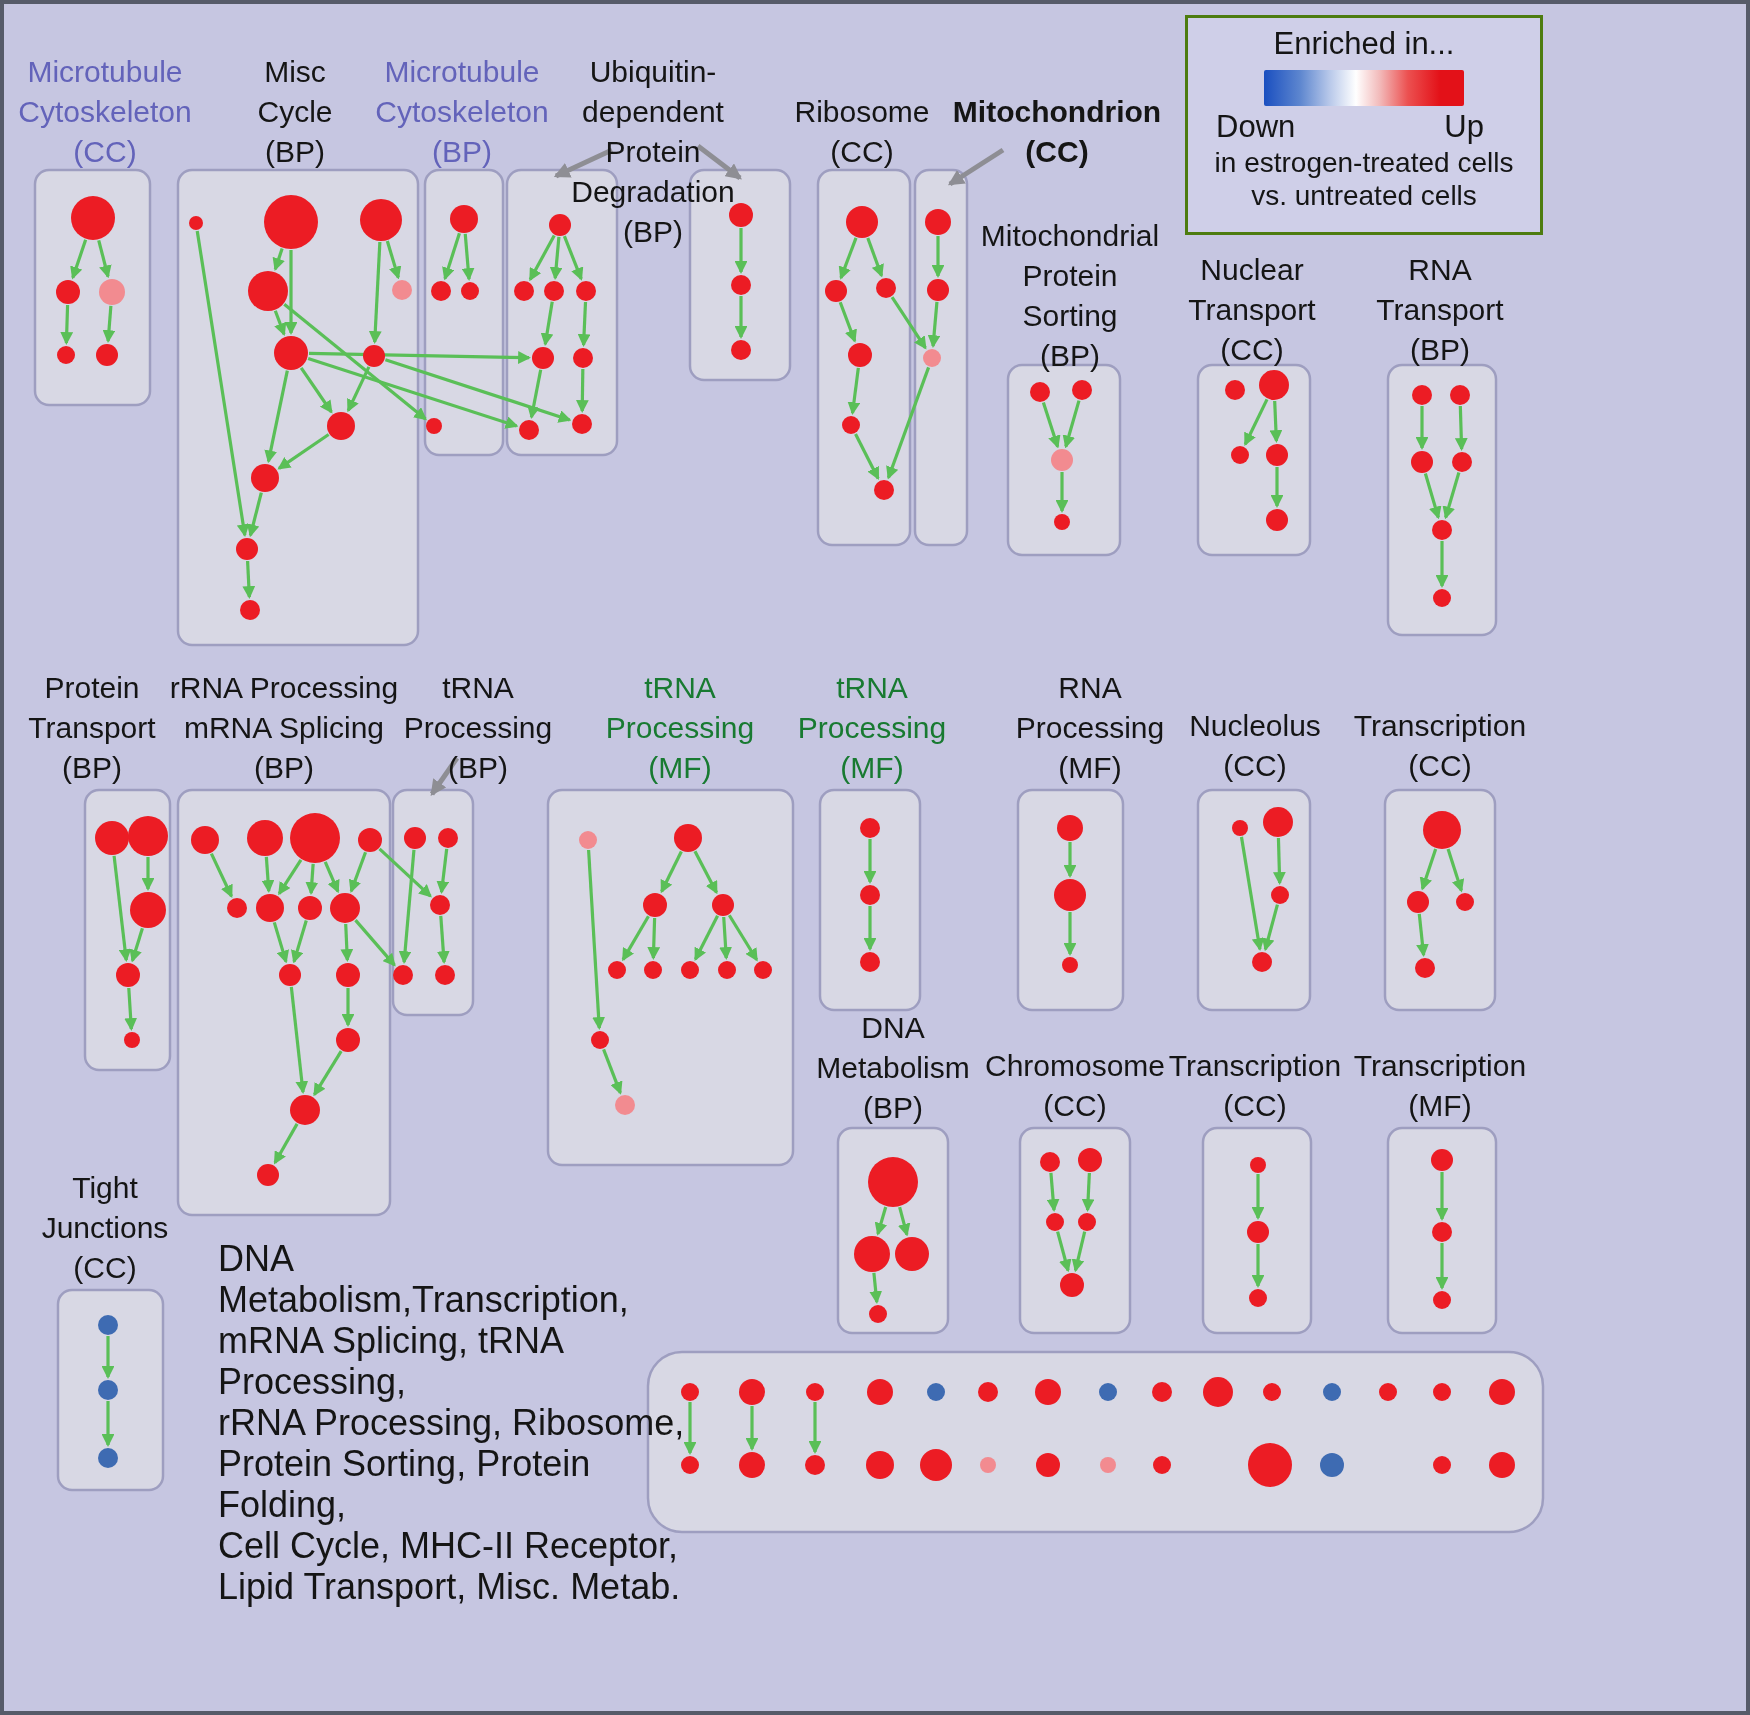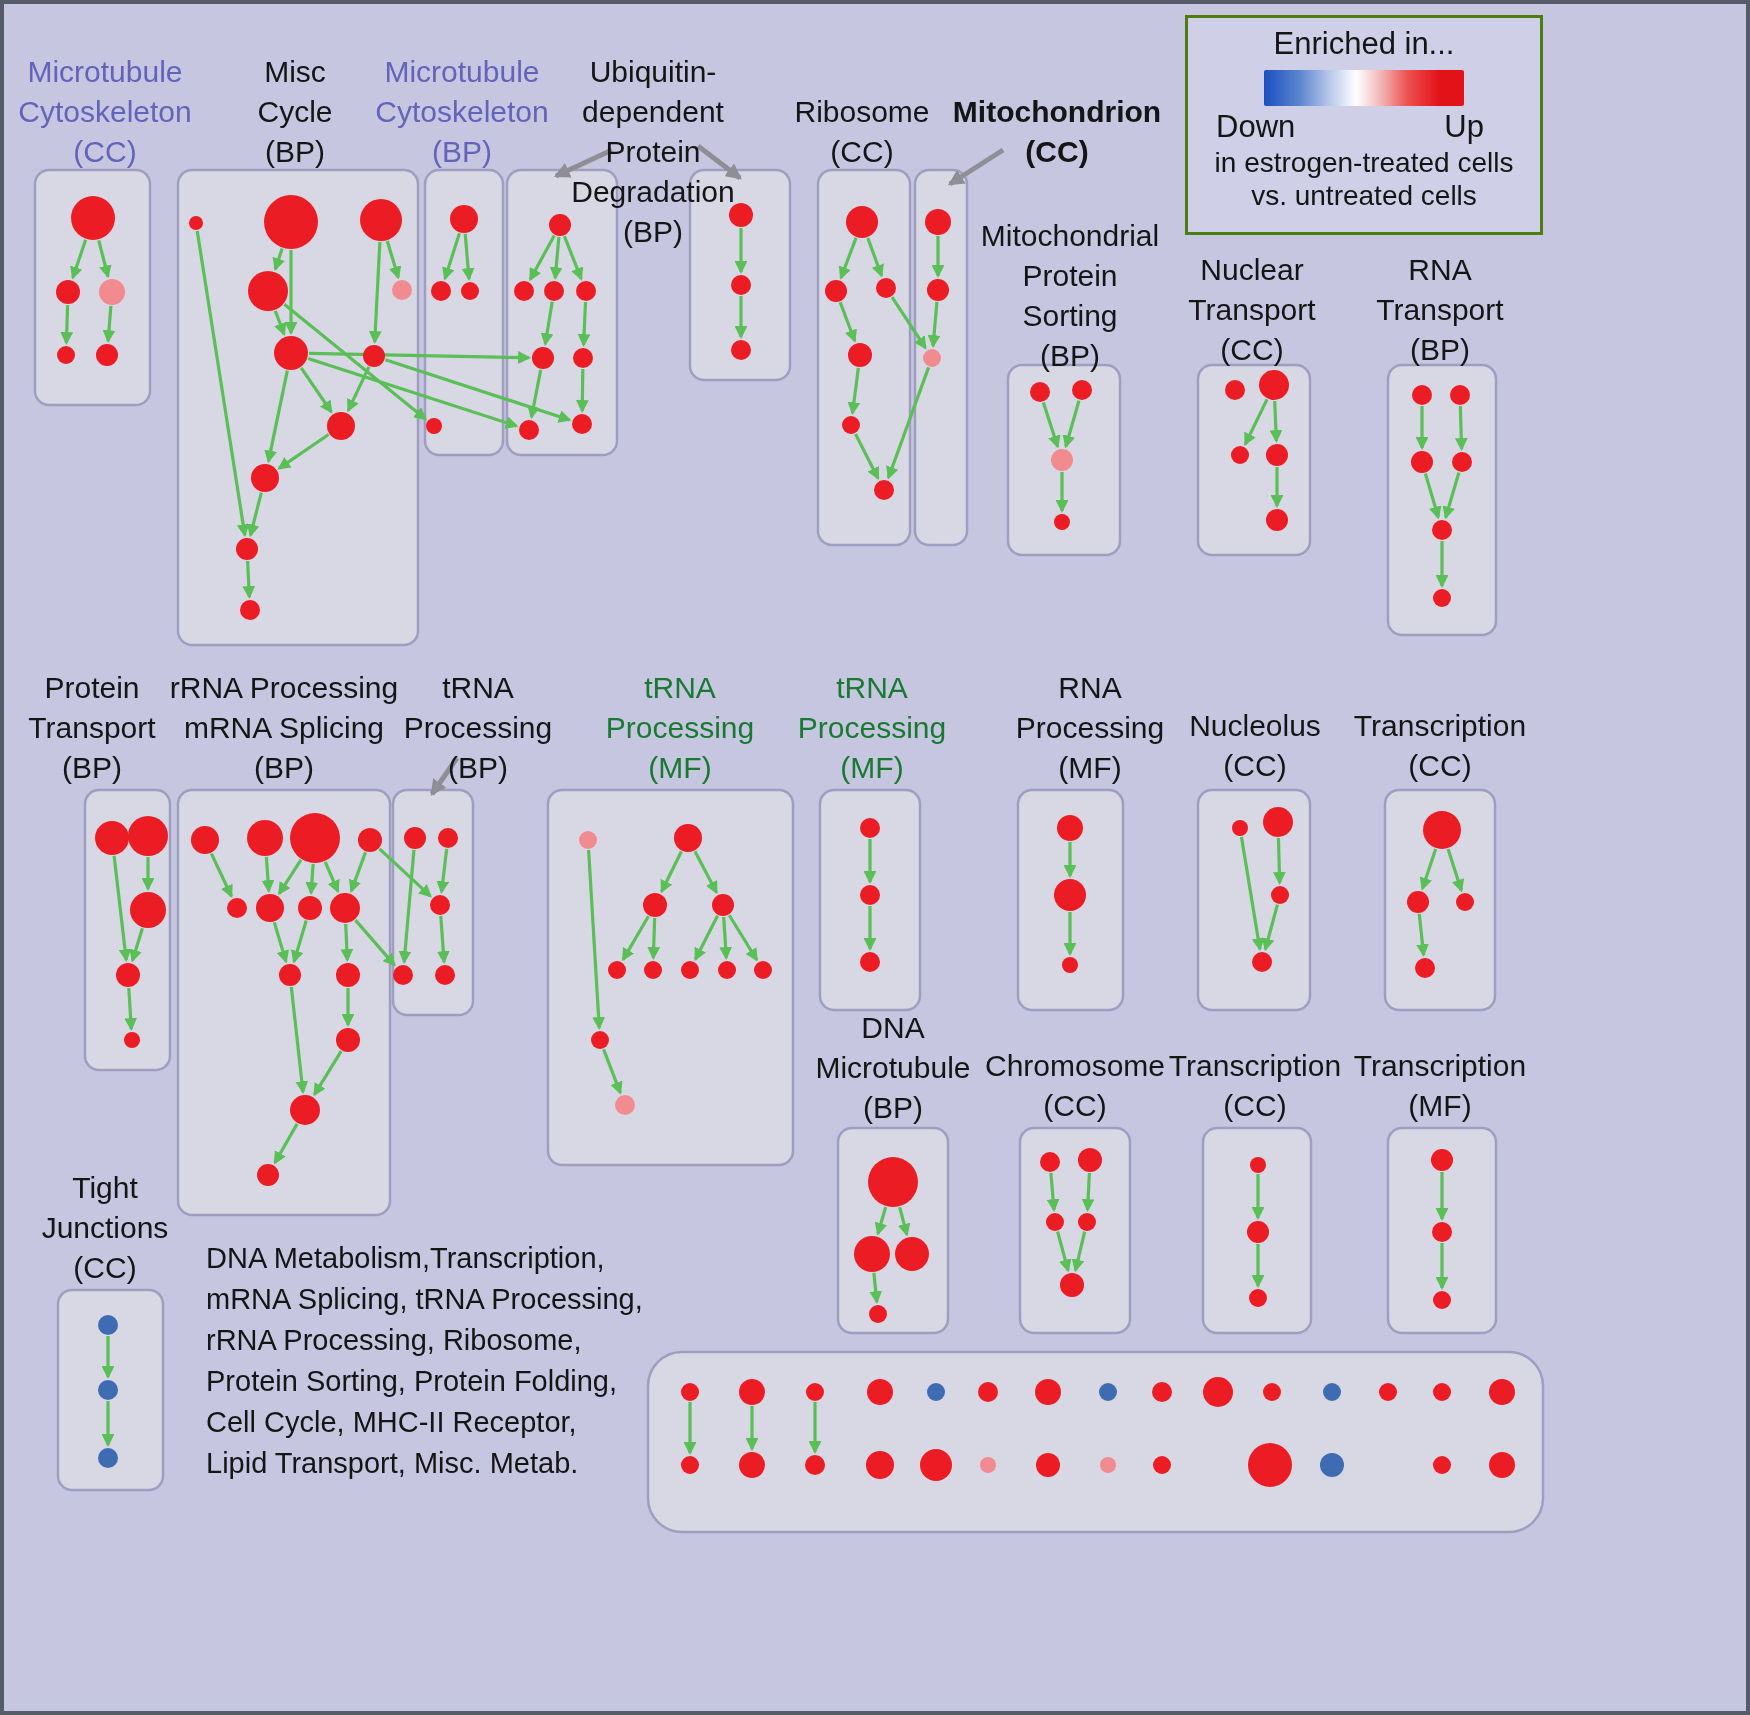--- a/index.html
+++ b/index.html
@@ -15,22 +15,22 @@
   #labels{position:absolute;left:0;top:0;width:100%;height:100%;z-index:20;pointer-events:none;}
   .cluster-label{
     position:absolute;width:340px;
     text-align:center;font-size:30px;line-height:40px;
     white-space:pre-line;color:#151515;
   }
   .lbl-black{color:#151515;}
   .lbl-blue{color:#6363ba;}
   .lbl-green{color:#187a31;}
   .misc-text{
-    position:absolute;left:206px;top:1238px;width:490px;z-index:20;
-    font-size:29px;line-height:41px;white-space:pre-line;color:#151515;text-align:left;
+    position:absolute;left:218px;top:1238px;width:490px;z-index:20;
+    font-size:36px;line-height:41px;white-space:pre-line;color:#151515;text-align:left;
   }
   .legend{
     position:absolute;left:1185px;top:15px;width:358px;height:220px;z-index:30;
     background:#cfcfe8;border:3px solid #4d7c0f;box-sizing:border-box;
     color:#151515;
   }
   .legend-title{margin-top:8px;text-align:center;font-size:31px;line-height:36px;}
   .legend-bar{width:200px;height:36px;margin:8px auto 2px auto;border-radius:2px;}
   .legend-downup{
     display:flex;justify-content:space-between;
@@ -393,21 +393,21 @@
 Processing
 (MF)</div>
       <div class="cluster-label lbl-black" style="left: 1085px; top: 706px;">Nucleolus
 (CC)</div>
       <div class="cluster-label lbl-black" style="left: 1270px; top: 706px;">Transcription
 (CC)</div>
       <div class="cluster-label lbl-black" style="left: -65px; top: 1168px;">Tight
 Junctions
 (CC)</div>
       <div class="cluster-label lbl-black" style="left: 723px; top: 1008px;">DNA
-Microtubule
+Metabolism
 (BP)</div>
       <div class="cluster-label lbl-black" style="left: 905px; top: 1046px;">Chromosome
 (CC)</div>
       <div class="cluster-label lbl-black" style="left: 1085px; top: 1046px;">Transcription
 (CC)</div>
       <div class="cluster-label lbl-black" style="left: 1270px; top: 1046px;">Transcription
 (MF)</div>
     </div>
 
   <div class="misc-text">DNA Metabolism,Transcription,

